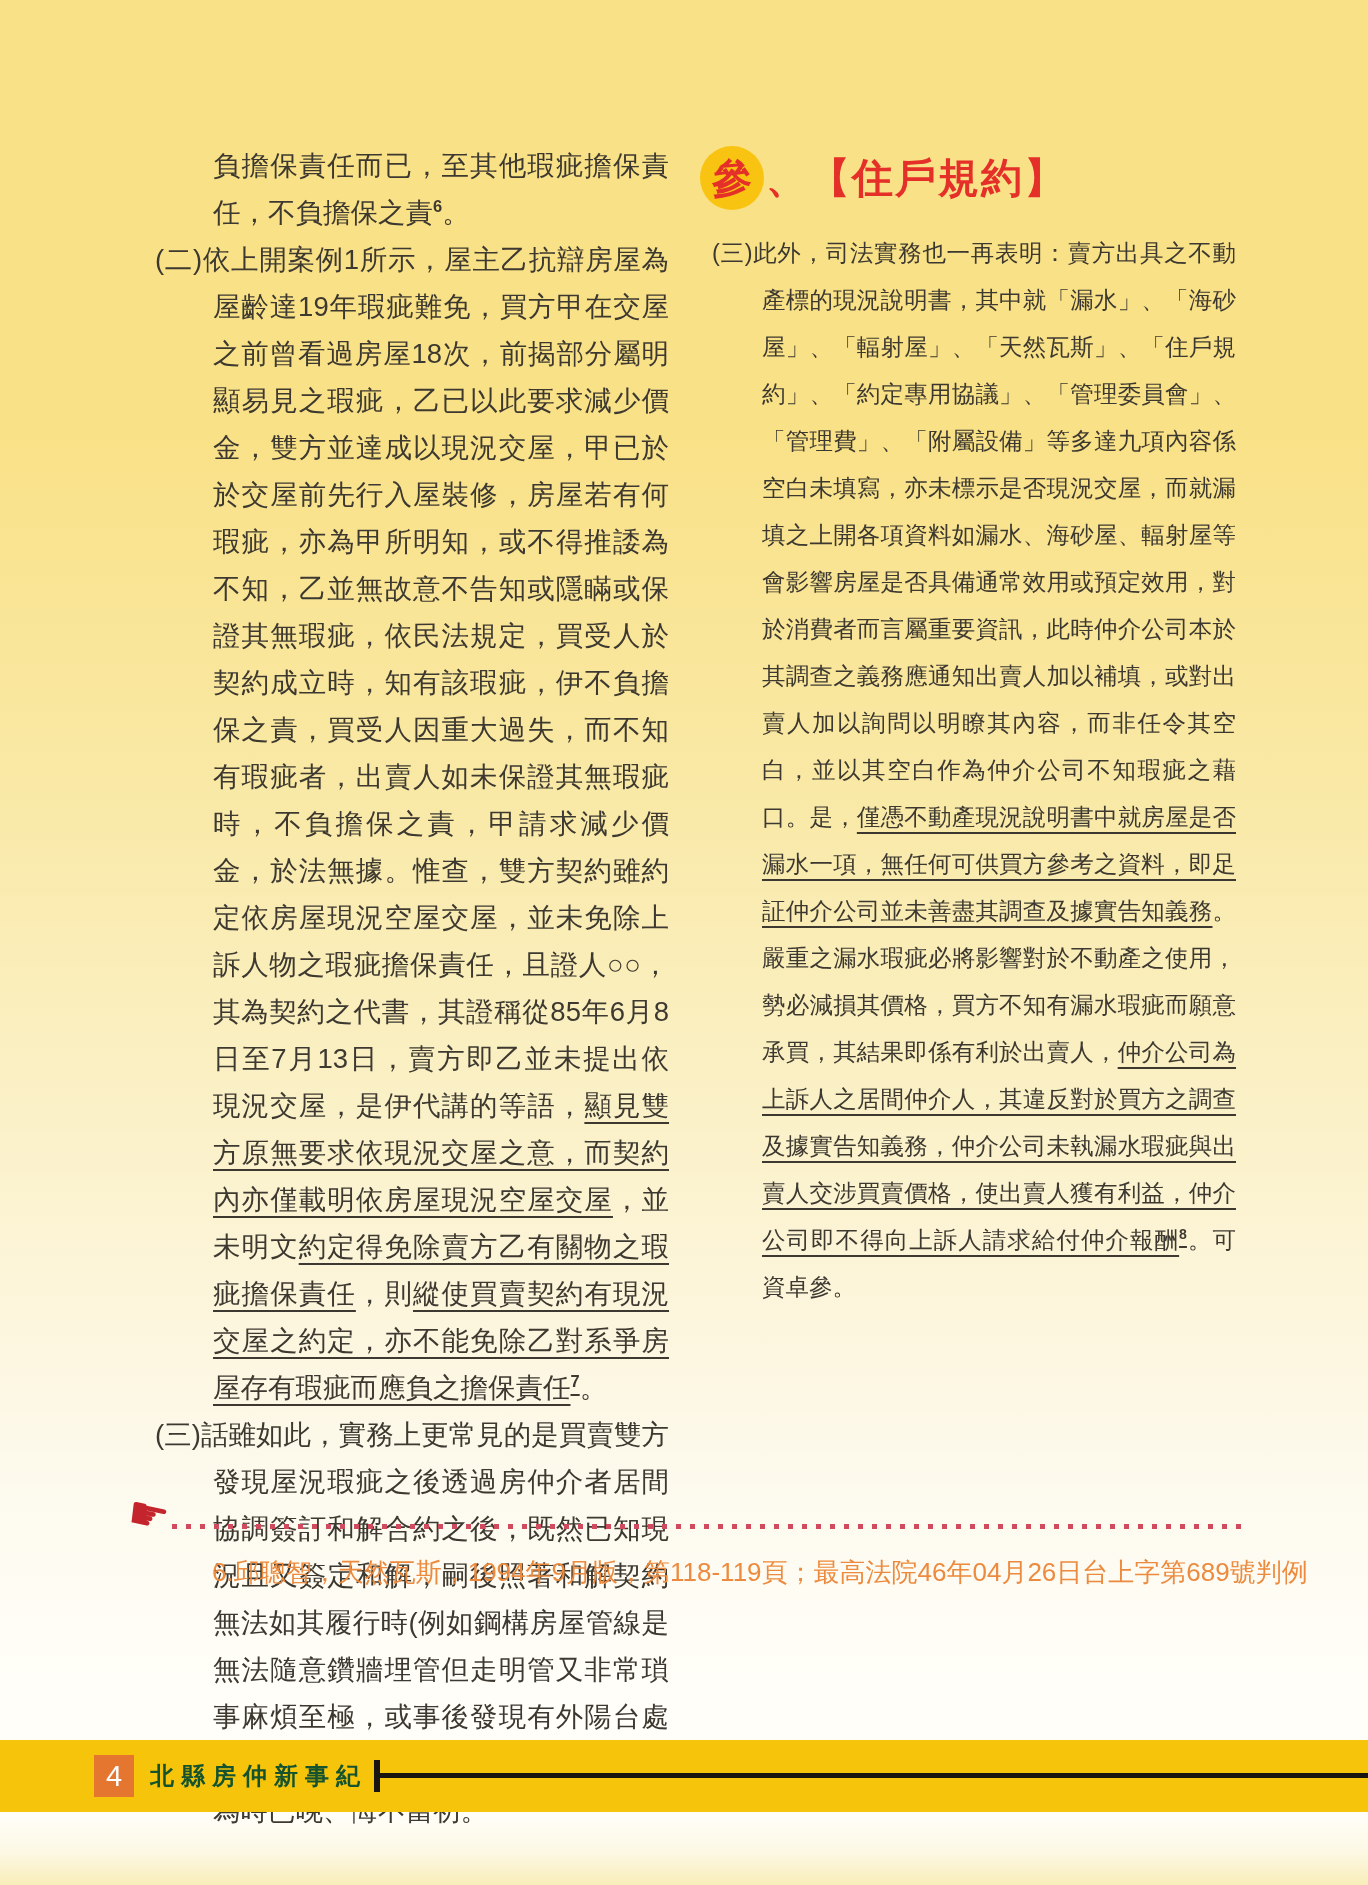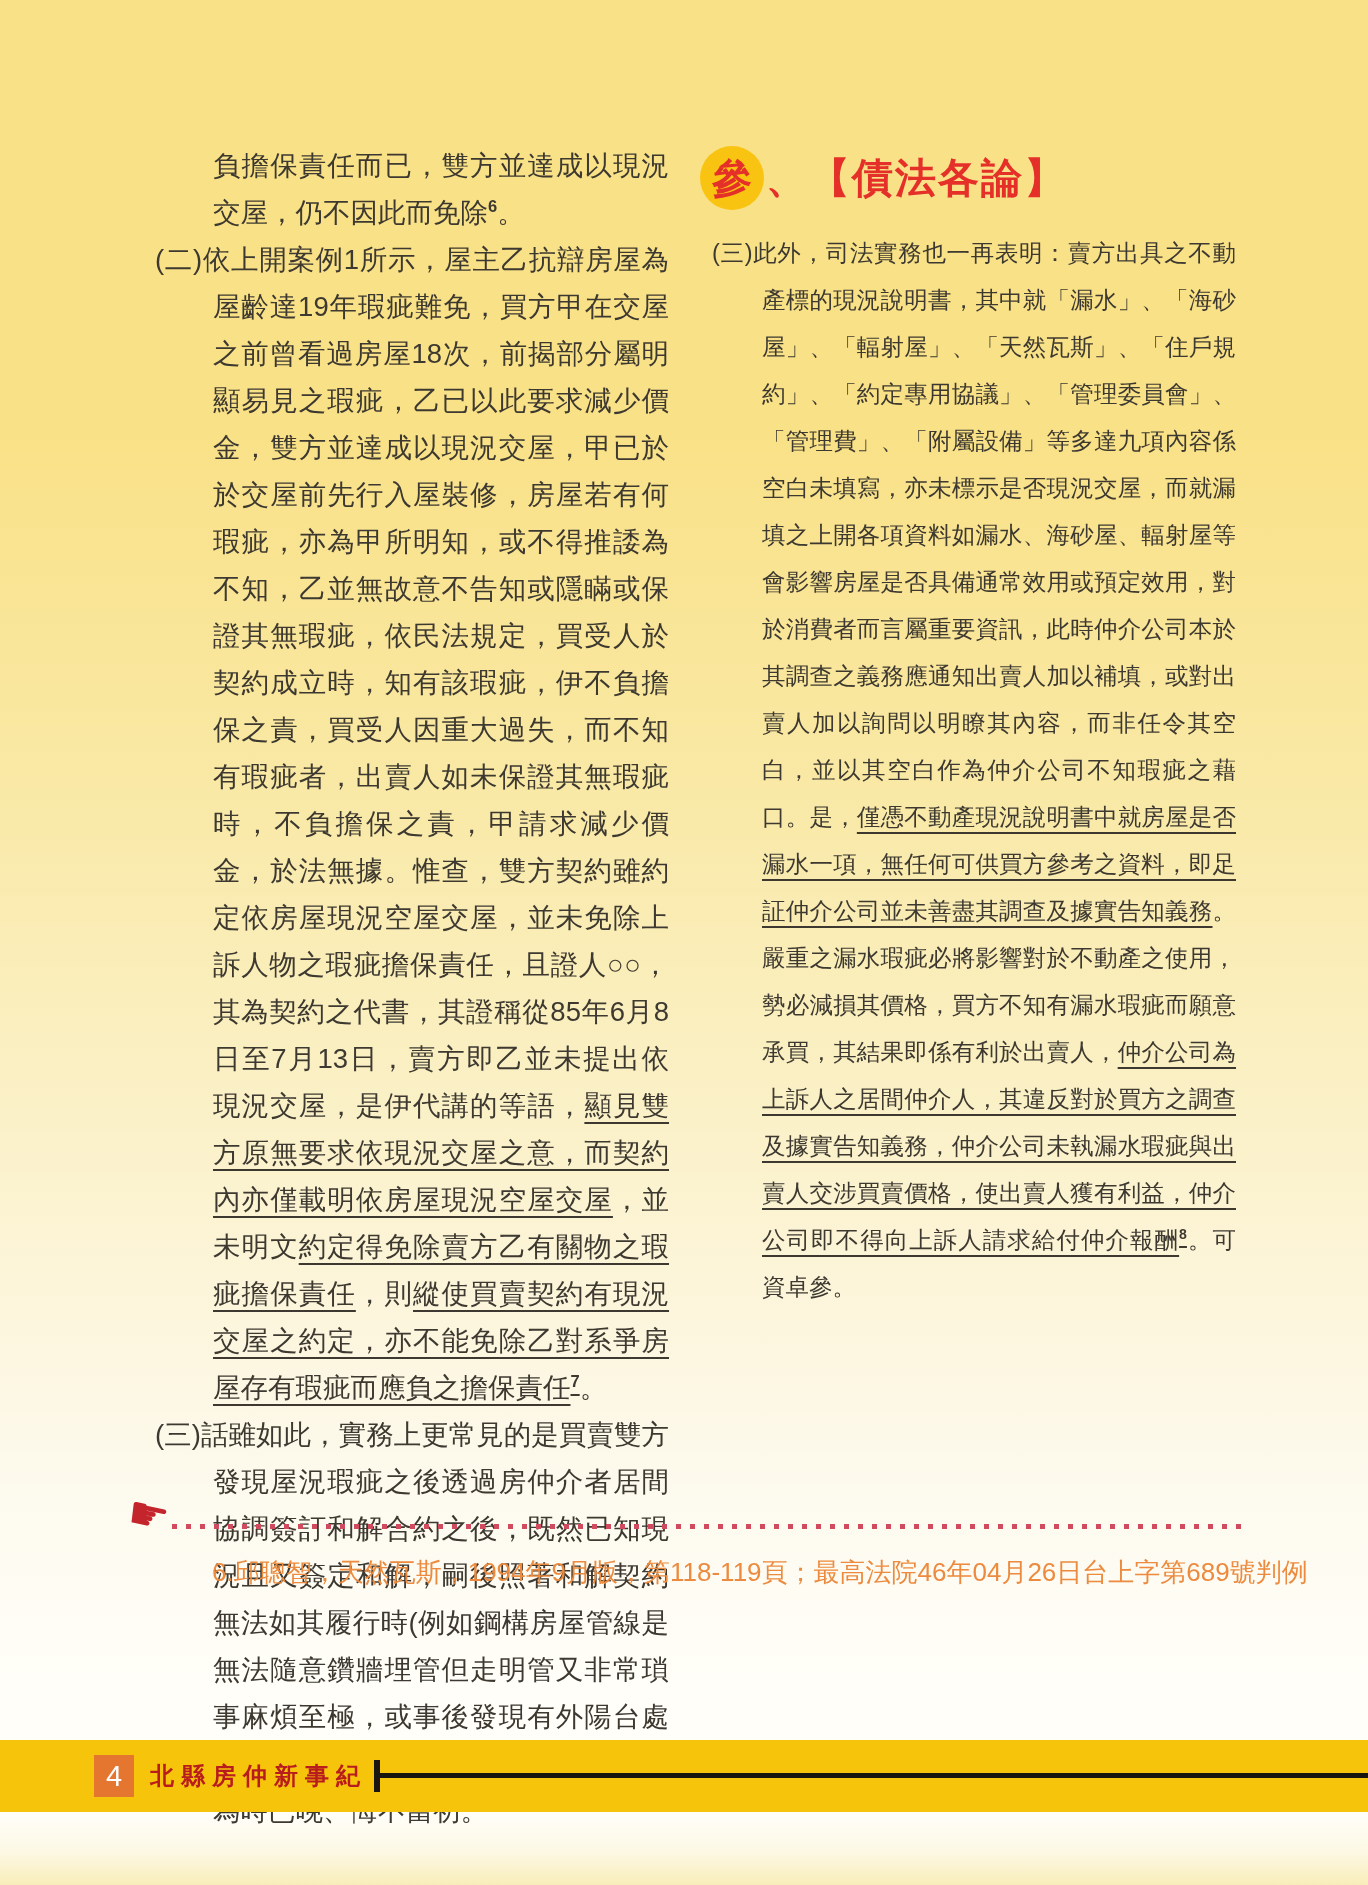--- a/index.html
+++ b/index.html
@@ -33,43 +33,43 @@
     transform:rotate(12deg);line-height:1;}
   .dotted-sep{position:absolute;left:172px;top:1524px;width:1072px;height:5px;
     background:repeating-linear-gradient(90deg,#d24a5e 0 5px,transparent 5px 14px);}
   .footnotes{position:absolute;left:212px;top:1548px;width:1060px;
     color:#ec8b3f;font-size:26px;line-height:49px;}
   .fn-row{white-space:nowrap;}
   .footer-band{position:absolute;left:0;top:1740px;width:1368px;height:72px;background:#f6c40b;}
   .page-num{position:absolute;left:94px;top:15px;width:40px;height:42px;background:#e4762f;
     color:#ffffff;font-size:29px;display:flex;align-items:center;justify-content:center;}
   .footer-title{position:absolute;left:150px;top:0;height:72px;display:flex;align-items:center;
-    color:#b91c1c;font-size:24px;letter-spacing:7px;font-weight:bold;}
+    color:#14532d;font-size:24px;letter-spacing:7px;font-weight:bold;}
   .footer-rule-cap{position:absolute;left:374px;top:20px;width:6px;height:32px;background:#181511;}
   .footer-rule{position:absolute;left:376px;right:0;top:33px;height:5px;background:#181511;}
 </style>
 </head>
 <body>
 
 <div class="page">
 
   <div class="col col-left">
-    <div class="intro"><span>負擔保責任而已，雙方並達成以現況交屋，仍不因此而免除</span><sup class="fn-ref">6</sup><span>。</span></div>
+    <div class="intro"><span>負擔保責任而已，至其他瑕疵擔保責任，不負擔保之責</span><sup class="fn-ref">6</sup><span>。</span></div>
     <div class="item-l">
       <span>(二)</span><span><span>依上開案例1所示，屋主乙抗辯房屋為屋齡達19年瑕疵難免，買方甲在交屋之前曾看過房屋18次，前揭部分屬明顯易見之瑕疵，乙已以此要求減少價金，雙方並達成以現況交屋，甲已於於交屋前先行入屋裝修，房屋若有何瑕疵，亦為甲所明知，或不得推諉為不知，乙並無故意不告知或隱瞞或保證其無瑕疵，依民法規定，買受人於契約成立時，知有該瑕疵，伊不負擔保之責，買受人因重大過失，而不知有瑕疵者，出賣人如未保證其無瑕疵時，不負擔保之責，甲請求減少價金，於法無據。惟查，雙方契約雖約定依房屋現況空屋交屋，並未免除上訴人物之瑕疵擔保責任，且證人○○，其為契約之代書，其證稱從85年6月8日至7月13日，賣方即乙並未提出依現況交屋，是伊代講的等語，</span><span class="u">顯見雙方原無要求依現況交屋之意，而契約內亦僅載明依房屋現況空屋交屋</span><span>，並未明文</span><span class="u">約定得免除賣方乙有關物之瑕疵擔保責任</span><span>，則</span><span class="u">縱使買賣契約有現況交屋之約定，亦不能免除乙對系爭房屋存有瑕疵而應負之擔保責任</span><sup class="fn-ref u">7</sup><span>。</span></span>
     </div>
     <div class="item-l">
       <span>(三)</span><span><span>話雖如此，實務上更常見的是買賣雙方發現屋況瑕疵之後透過房仲介者居間協調簽訂和解合約之後，既然已知現況且又簽定和解，嗣後照著和解契約無法如其履行時(例如鋼構房屋管線是無法隨意鑽牆埋管但走明管又非常瑣事麻煩至極，或事後發現有外陽台處也漏水)，想要回頭走瑕疵擔保，恐怕為時已晚、悔不當初。</span></span>
     </div>
   </div>
 
   <div class="col col-right">
     <div class="heading">
       <span class="badge">參</span>
-      <span class="heading-text">、【債法各論】</span>
+      <span class="heading-text">、【住戶規約】</span>
     </div>
     <div class="item-r">
       <span>(三)</span><span><span>此外，司法實務也一再表明：賣方出具之不動產標的現況說明書，其中就「漏水」、「海砂屋」、「輻射屋」、「天然瓦斯」、「住戶規約」、「約定專用協議」、「管理委員會」、「管理費」、「附屬設備」等多達九項內容係空白未填寫，亦未標示是否現況交屋，而就漏填之上開各項資料如漏水、海砂屋、輻射屋等會影響房屋是否具備通常效用或預定效用，對於消費者而言屬重要資訊，此時仲介公司本於其調查之義務應通知出賣人加以補填，或對出賣人加以詢問以明瞭其內容，而非任令其空白，並以其空白作為仲介公司不知瑕疵之藉口。是，</span><span class="u">僅憑不動產現況說明書中就房屋是否漏水一項，無任何可供買方參考之資料，即足証仲介公司並未善盡其調查及據實告知義務</span><span>。嚴重之漏水瑕疵必將影響對於不動產之使用，勢必減損其價格，買方不知有漏水瑕疵而願意承買，其結果即係有利於出賣人，</span><span class="u">仲介公司為上訴人之居間仲介人，其違反對於買方之調查及據實告知義務，仲介公司未執漏水瑕疵與出賣人交涉買賣價格，使出賣人獲有利益，仲介公司即不得向上訴人請求給付仲介報酬</span><sup class="fn-ref u">8</sup><span>。可資卓參。</span></span>
     </div>
   </div>
 
   <div class="pointer-icon">☛</div>
   <div class="dotted-sep"></div>
 
   <div class="footnotes">

